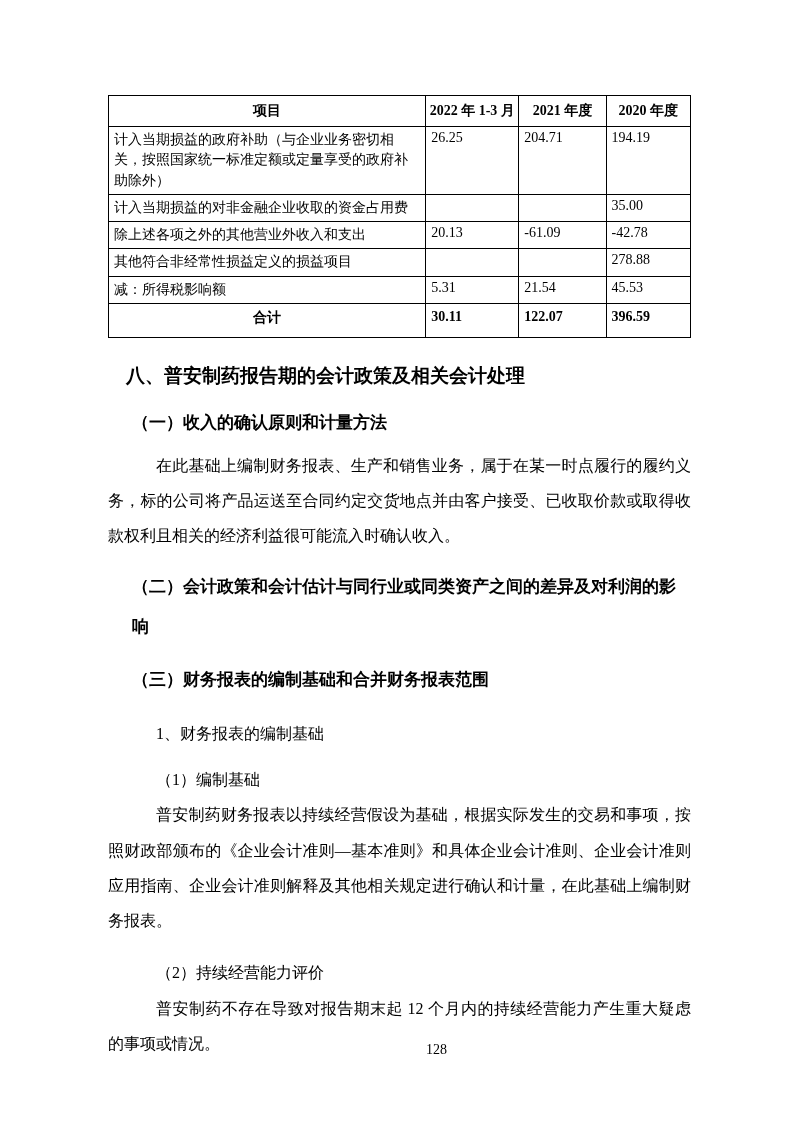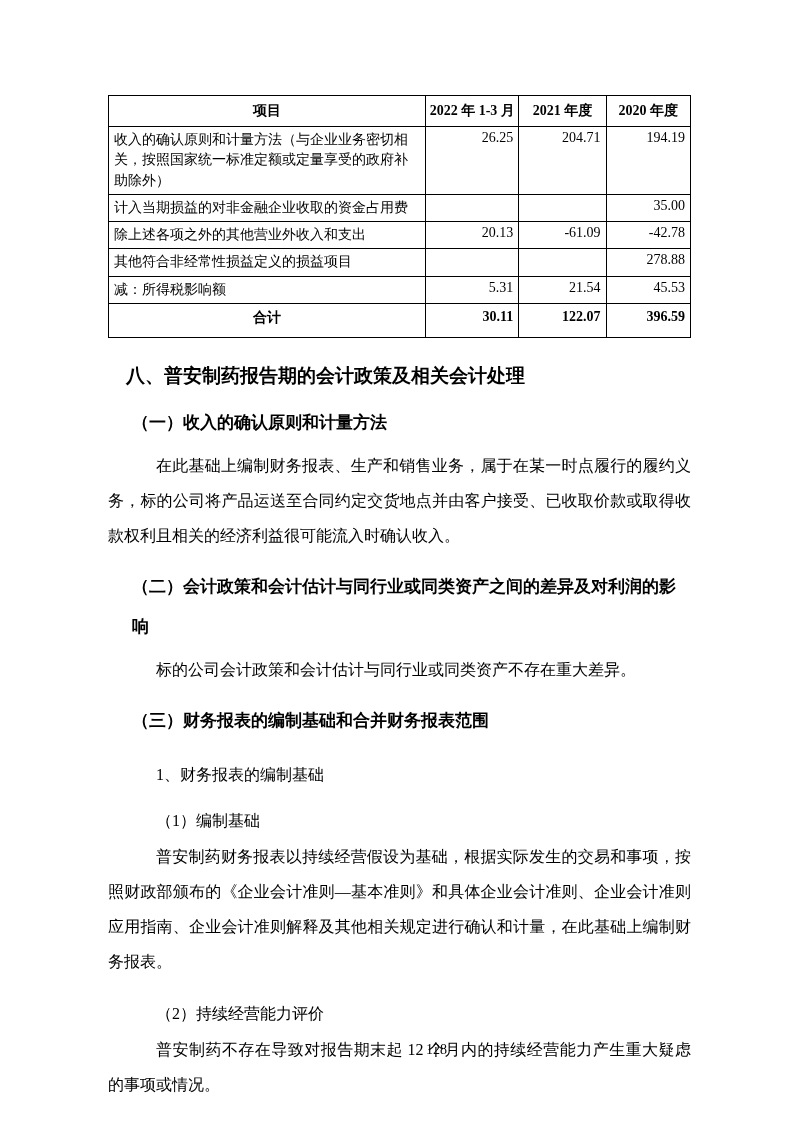--- a/index.html
+++ b/index.html
@@ -22,21 +22,21 @@
     border: 1px solid #000;
     vertical-align: top;
   }
   .fin th {
     font-weight: bold;
     text-align: center;
     padding: 6px 2px;
   }
   .fin td { padding: 3px 5px; }
   .fin td.lbl { text-align: left; line-height: 1.45; }
-  .fin td.num { text-align: right; }
+  .fin td.num { }
   .fin td.center { text-align: center; }
   .fin tr.total td { font-weight: bold; padding-top: 5px; padding-bottom: 10px; }
 
   .h1 {
     font-family: "Liberation Sans", "DejaVu Sans", sans-serif;
     font-weight: bold;
     font-size: 19px;
     margin: 26px 0 0 18px;
     line-height: 1.3;
   }
@@ -83,21 +83,21 @@
     <thead>
       <tr>
         <th>项目</th>
         <th>2022 年 1-3 月</th>
         <th>2021 年度</th>
         <th>2020 年度</th>
       </tr>
     </thead>
     <tbody>
       <tr>
-        <td class="lbl">收入的确认原则和计量方法（与企业业务密切相关，按照国家统一标准定额或定量享受的政府补助除外）</td>
+        <td class="lbl">计入当期损益的政府补助（与企业业务密切相关，按照国家统一标准定额或定量享受的政府补助除外）</td>
         <td class="num">26.25</td>
         <td class="num">204.71</td>
         <td class="num">194.19</td>
       </tr>
       <tr>
         <td class="lbl">计入当期损益的对非金融企业收取的资金占用费</td>
         <td class="num"></td>
         <td class="num"></td>
         <td class="num">35.00</td>
       </tr>
@@ -127,21 +127,20 @@
       </tr>
     </tbody>
   </table>
 
   <div class="h1">八、普安制药报告期的会计政策及相关会计处理</div>
 
   <div class="h2">（一）收入的确认原则和计量方法</div>
   <p class="body">在此基础上编制财务报表、生产和销售业务，属于在某一时点履行的履约义务，标的公司将产品运送至合同约定交货地点并由客户接受、已收取价款或取得收款权利且相关的经济利益很可能流入时确认收入。</p>
 
   <div class="h2">（二）会计政策和会计估计与同行业或同类资产之间的差异及对利润的影响</div>
-  <p class="body">标的公司会计政策和会计估计与同行业或同类资产不存在重大差异。</p>
 
   <div class="h2">（三）财务报表的编制基础和合并财务报表范围</div>
   <p class="sub">1、财务报表的编制基础</p>
   <p class="sub">（1）编制基础</p>
   <p class="body">普安制药财务报表以持续经营假设为基础，根据实际发生的交易和事项，按照财政部颁布的《企业会计准则—基本准则》和具体企业会计准则、企业会计准则应用指南、企业会计准则解释及其他相关规定进行确认和计量，在此基础上编制财务报表。</p>
   <p class="sub">（2）持续经营能力评价</p>
   <p class="body">普安制药不存在导致对报告期末起 12 个月内的持续经营能力产生重大疑虑的事项或情况。</p>
 
 </div>
 

